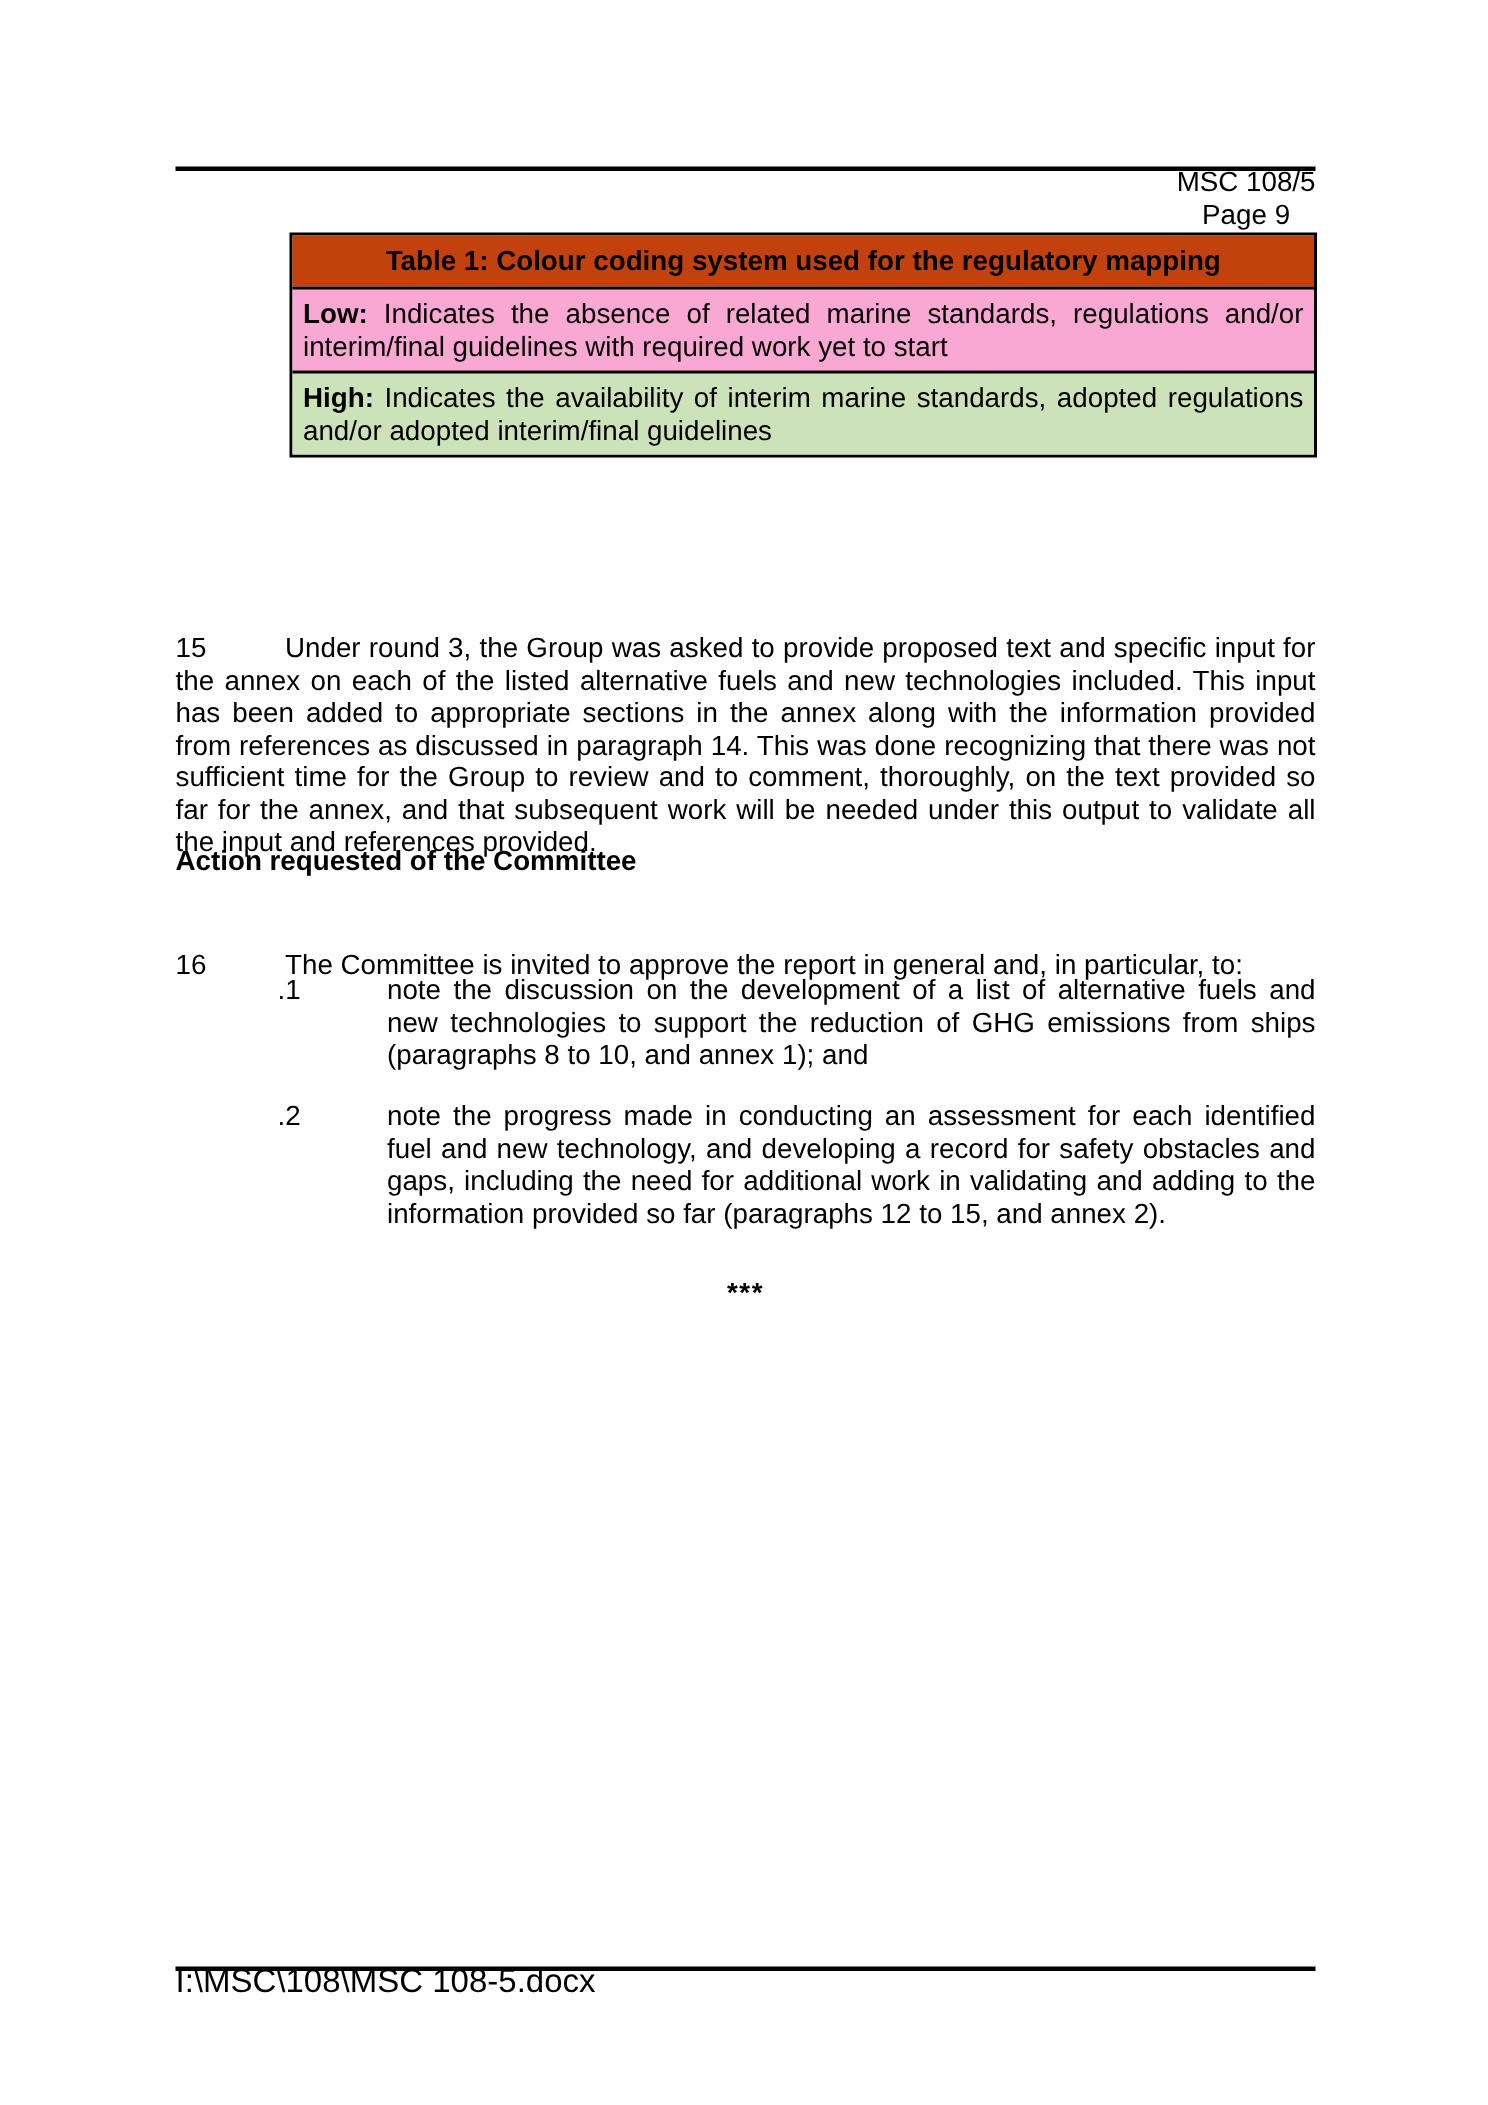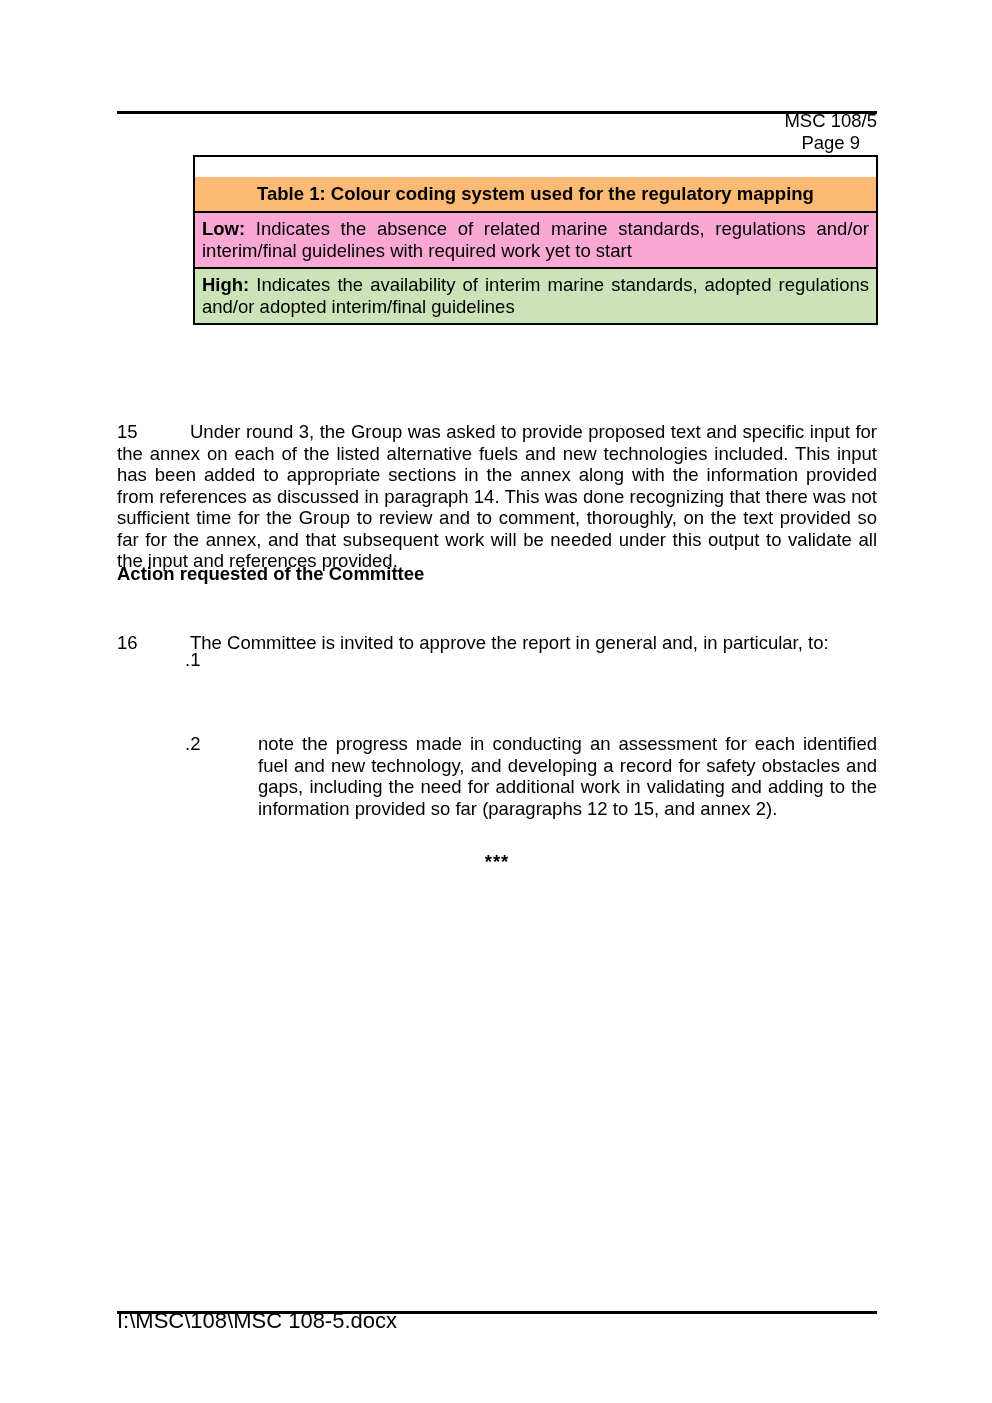--- a/index.html
+++ b/index.html
@@ -37,25 +37,24 @@
     border: 2px solid #000;
   }
   .trow {
     border-top: 2px solid #000;
     padding: 5px 7px;
     text-align: justify;
     line-height: 22px;
   }
   .trow-title {
     border-top: none;
-    background: #fdba74;
+    background: #c2410c;
     text-align: center;
     font-weight: bold;
     padding: 6px 7px;
-    margin-top: 20px;
   }
   .lead { font-weight: bold; }
 
   
   .para {
     left: 117px;
     width: 760px;
     text-align: justify;
     line-height: 21.5px;
   }
@@ -122,21 +121,21 @@
   <span class="pnum">15</span><span>Under round 3, the Group was asked to provide proposed text and specific input for the annex on each of the listed alternative fuels and new technologies included. This input has been added to appropriate sections in the annex along with the information provided from references as discussed in paragraph 14. This was done recognizing that there was not sufficient time for the Group to review and to comment, thoroughly, on the text provided so far for the annex, and that subsequent work will be needed under this output to validate all the input and references provided.</span>
 </p>
 
 <div class="abs section-heading" style="top:563px">Action requested of the Committee</div>
 
 <p class="abs para" style="top:604px">
   <span class="pnum">16</span><span>The Committee is invited to approve the report in general and, in particular, to:</span>
 </p>
 
 <p class="abs list-item" style="top:649px">
-  <span class="inum">.1</span>
+  <span class="inum">.1</span><span>note the discussion on the development of a list of alternative fuels and new technologies to support the reduction of GHG emissions from ships (paragraphs 8 to 10, and annex 1); and</span>
 </p>
 
 <p class="abs list-item" style="top:733px">
   <span class="inum">.2</span><span>note the progress made in conducting an assessment for each identified fuel and new technology, and developing a record for safety obstacles and gaps, including the need for additional work in validating and adding to the information provided so far (paragraphs 12 to 15, and annex 2).</span>
 </p>
 
 <div class="abs stars" style="top:851px">***</div>
 
 <div class="abs footer-rule"></div>
 <div class="abs footer-text">I:\MSC\108\MSC 108-5.docx</div>

